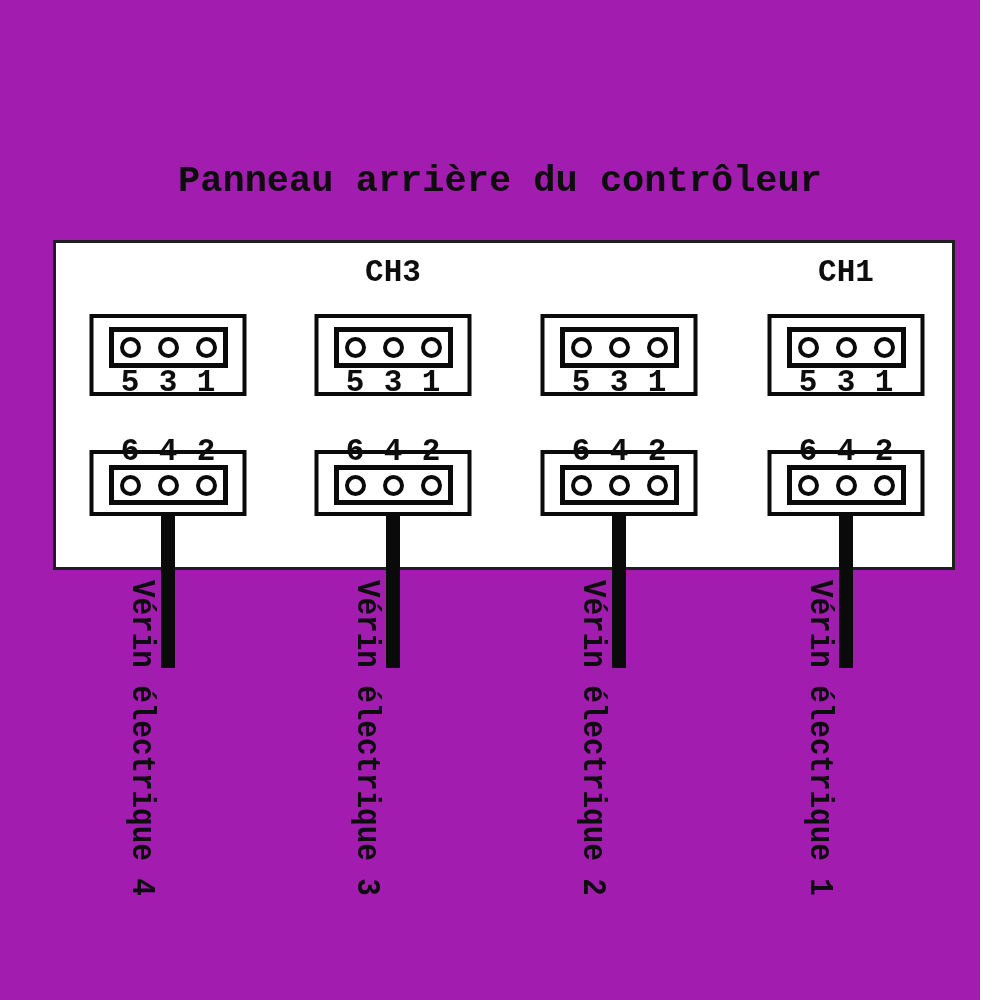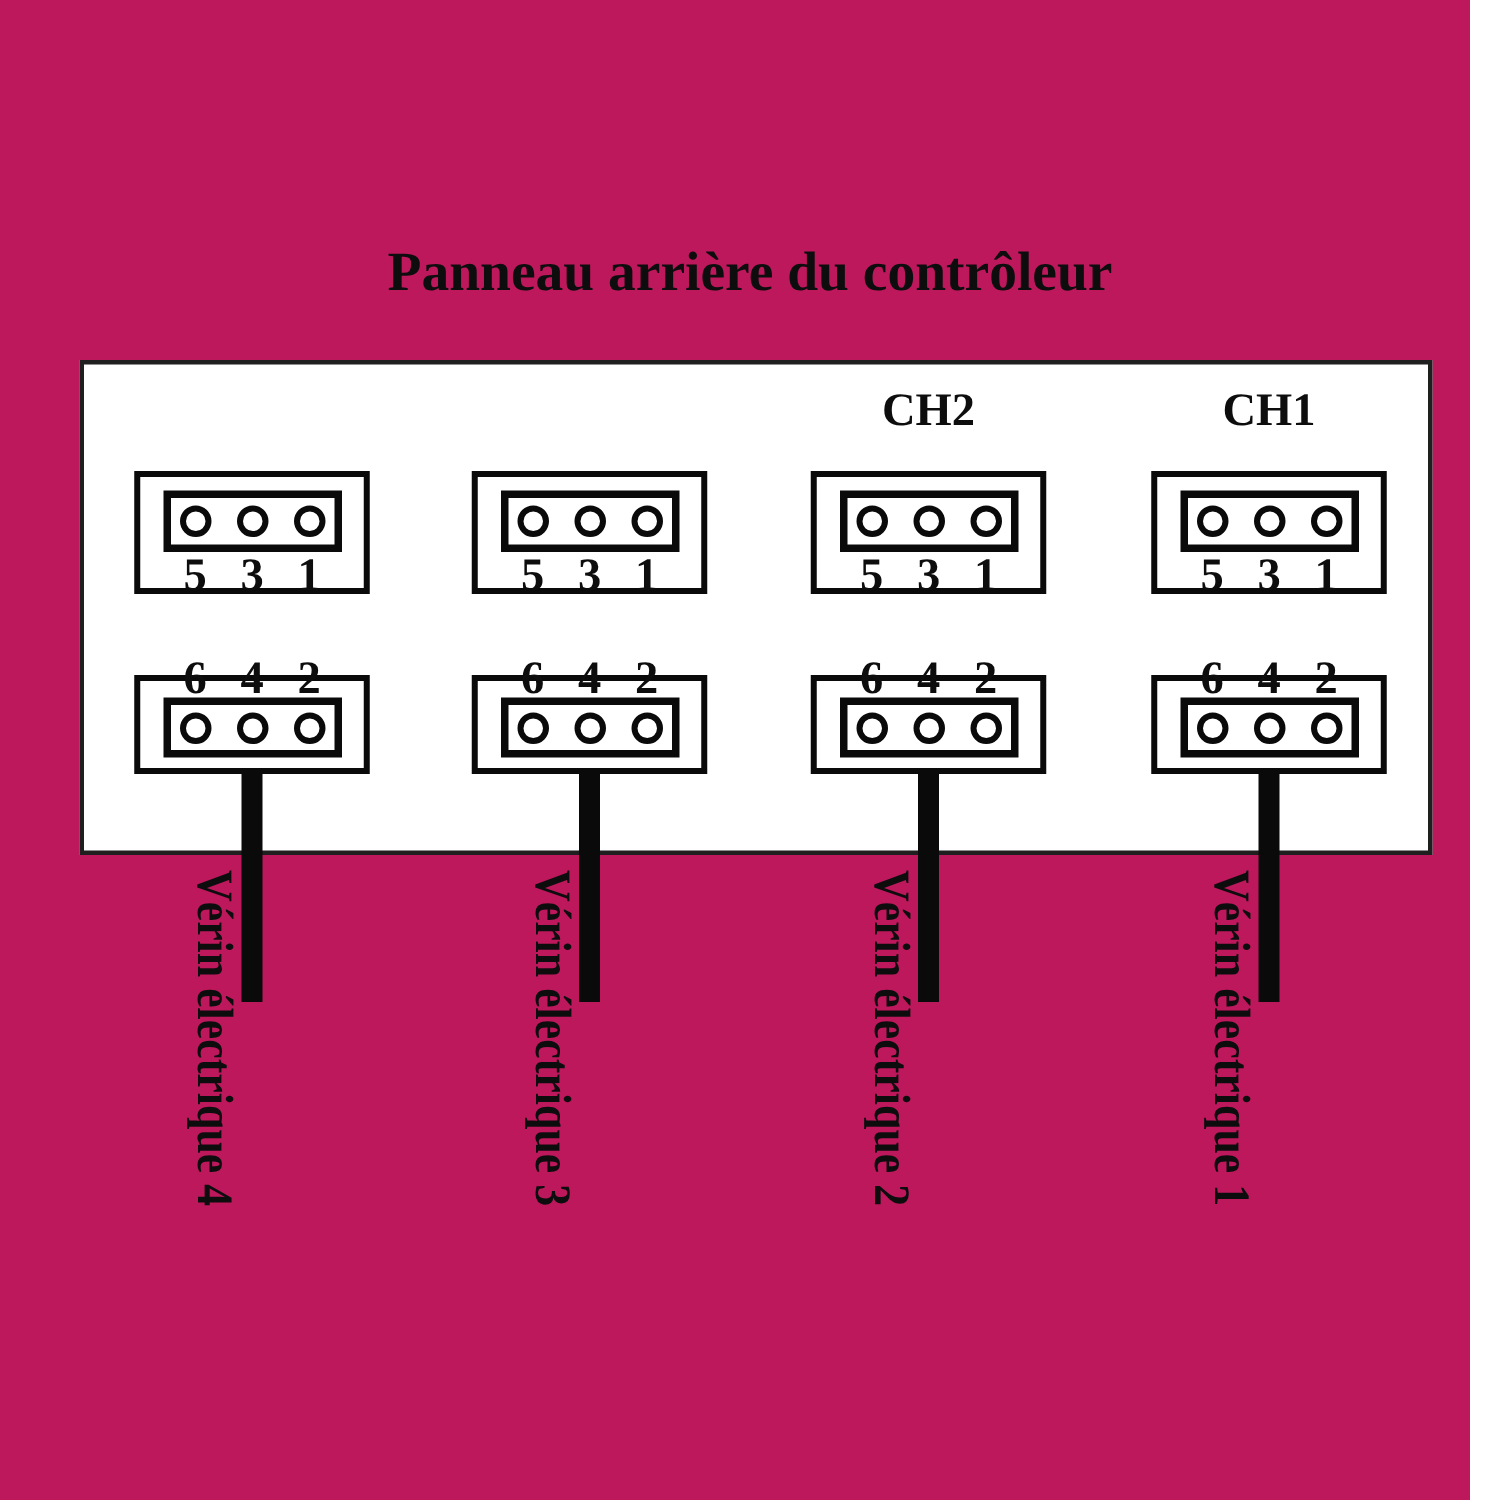--- a/index.html
+++ b/index.html
@@ -1,18 +1,18 @@
 <!DOCTYPE html>
 <html><head>
 <meta charset="utf-8">
 <style>
   html,body{margin:0;padding:0;background:#ffffff;}
   .stage{
-    position:relative;width:980px;height:1000px;background:#be185d;overflow:hidden;
-    font-family:Liberation Serif, serif;color:#000;
+    position:relative;width:980px;height:1000px;background:#a21caf;overflow:hidden;
+    font-family:Liberation Mono, monospace;color:#000;
   }
   .title{
     position:absolute;top:160px;left:0;width:1000px;text-align:center;
     font-size:37px;font-weight:bold;letter-spacing:0px;color:#0d0d0d;
   }
   .panel{
     position:absolute;left:53px;top:240px;width:902px;height:330px;
     border:3px solid #1f1f1f;box-sizing:border-box;background:#ffffff;
   }
   .channel{position:absolute;top:0;width:160px;height:1000px;}
@@ -93,20 +93,21 @@
         <span class="hole"></span>
         <span class="hole"></span>
         <span class="hole"></span>
       </div>
     </div>
     <div class="cable"></div>
     <div class="verin">Vérin électrique 4</div>
   </div>
 
   <div class="channel ch3">
+    <div class="ch-label">CH3</div>
     <div class="conn conn-top">
       <div class="conn-inner">
         <span class="hole"></span>
         <span class="hole"></span>
         <span class="hole"></span>
       </div>
     </div>
     <div class="pin-row top-row">
       <span>5</span>
       <span>3</span>
@@ -122,21 +123,20 @@
         <span class="hole"></span>
         <span class="hole"></span>
         <span class="hole"></span>
       </div>
     </div>
     <div class="cable"></div>
     <div class="verin">Vérin électrique 3</div>
   </div>
 
   <div class="channel ch2">
-    <div class="ch-label">CH2</div>
     <div class="conn conn-top">
       <div class="conn-inner">
         <span class="hole"></span>
         <span class="hole"></span>
         <span class="hole"></span>
       </div>
     </div>
     <div class="pin-row top-row">
       <span>5</span>
       <span>3</span>

